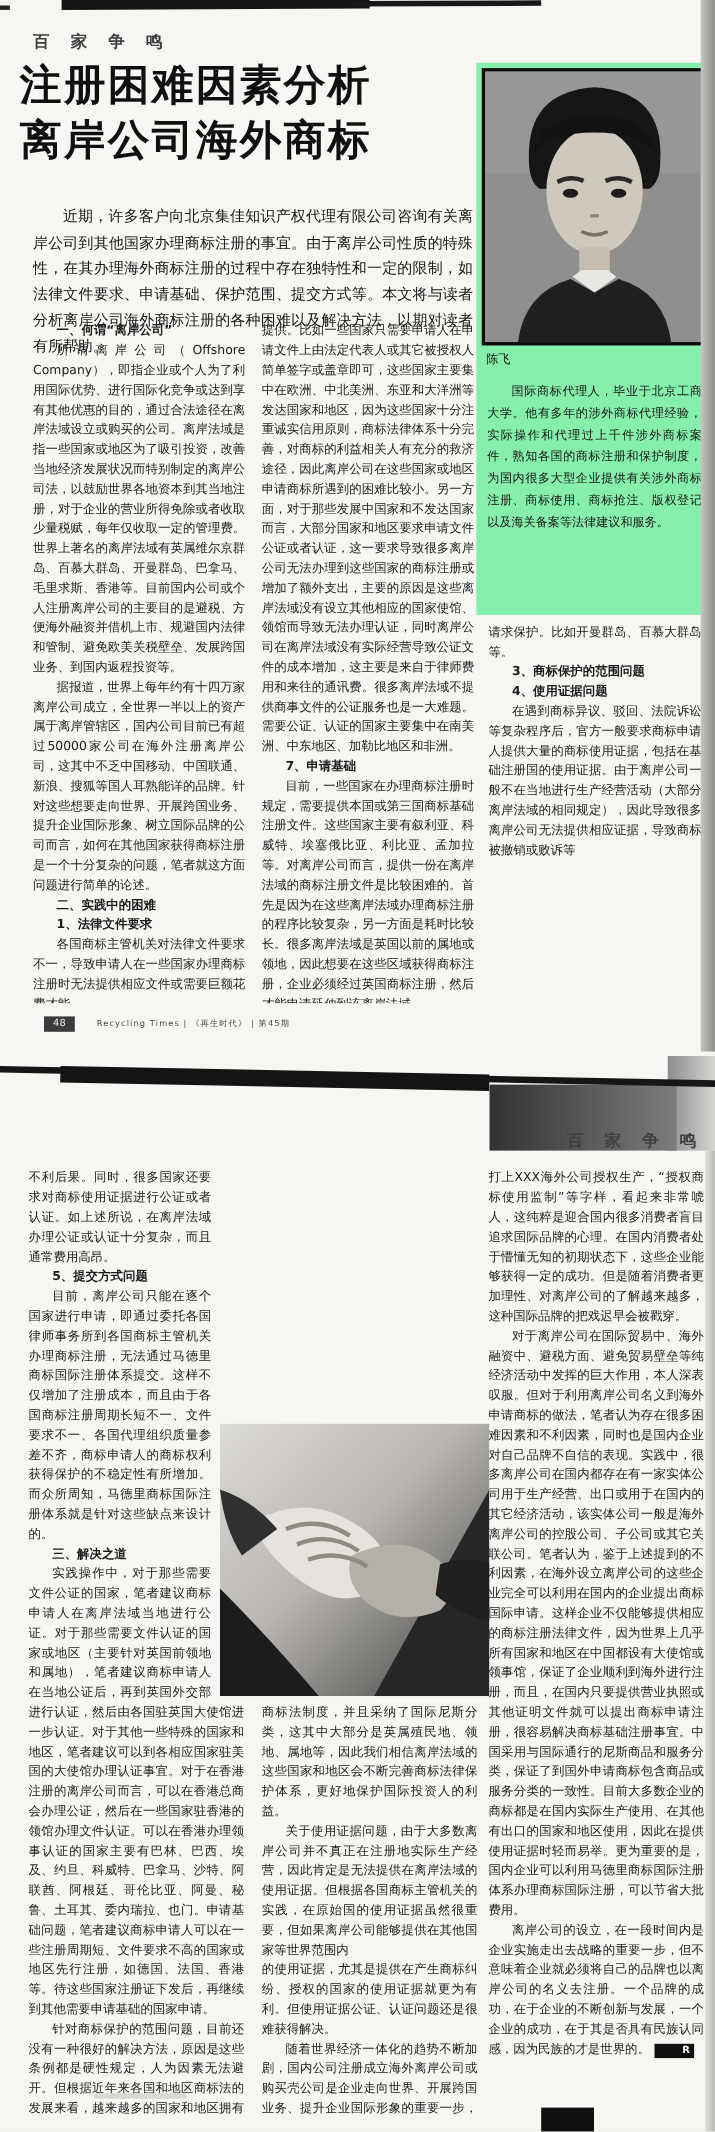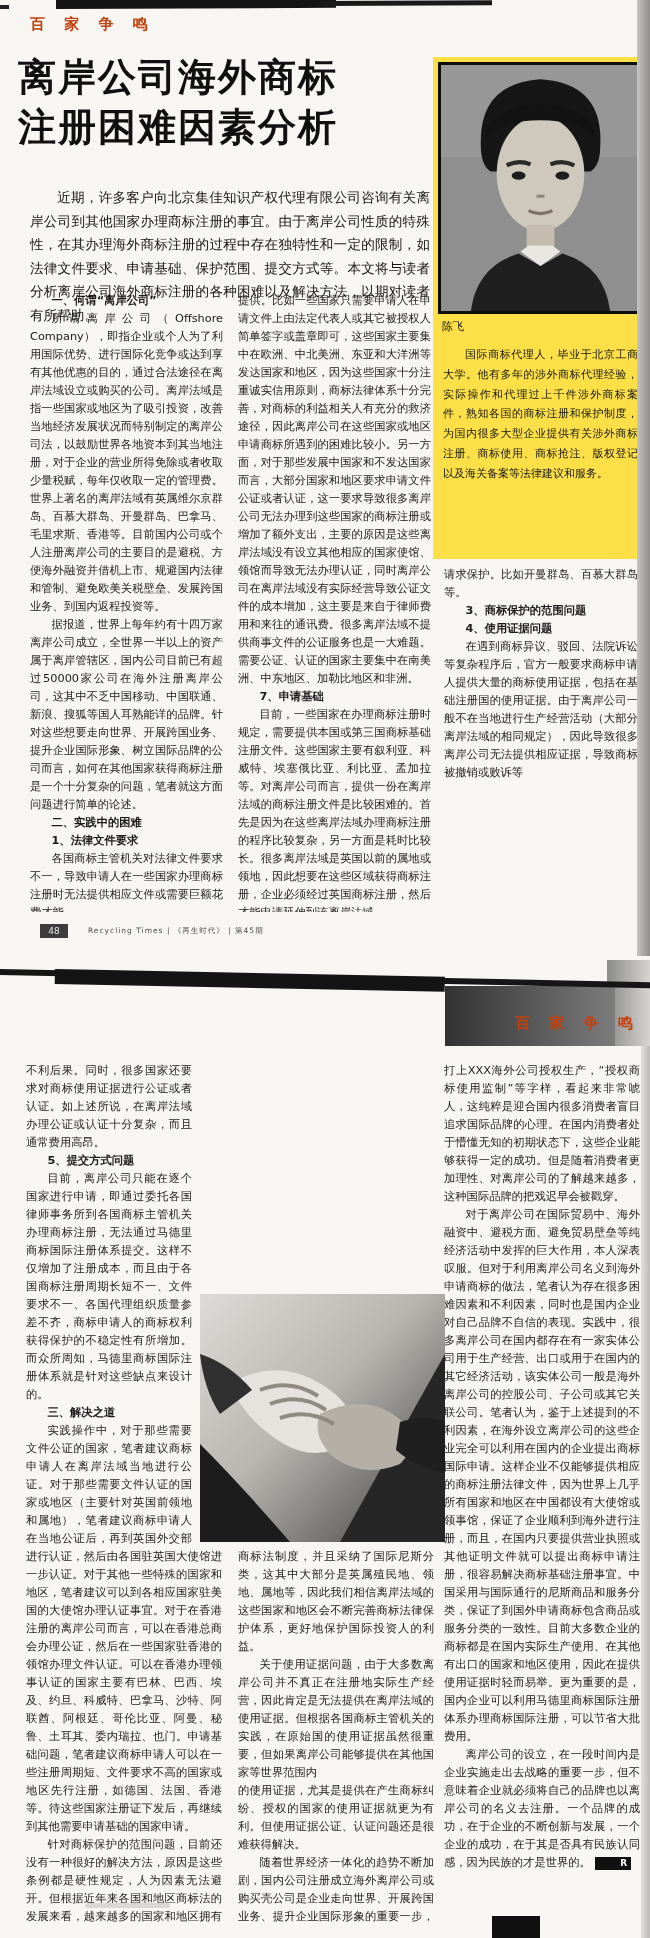--- a/index.html
+++ b/index.html
@@ -3,26 +3,26 @@
 <meta charset="utf-8">
 <style>
   html,body{margin:0;padding:0;}
   body{width:650px;font-family:"DejaVu Sans",sans-serif;background:#e8e6e1;}
   #root{position:relative;width:650px;height:1938px;background:#f7f6f3;overflow:hidden;}
   .abs{position:absolute;}
   
   #p1-topbar-a{left:56px;top:0;width:280px;height:9px;background:#141414;transform:rotate(-0.25deg);transform-origin:left top;}
   #p1-topbar-b{left:320px;top:1px;width:172px;height:5px;background:#1a1a1a;transform:rotate(-0.25deg);transform-origin:left top;}
   #p1-edge-tick{left:0;top:5px;width:9px;height:4px;background:#222;}
-  .section-tag{font-size:15px;font-weight:bold;color:#c2410c;letter-spacing:7px;}
+  .section-tag{font-size:15px;font-weight:bold;color:#404040;letter-spacing:7px;margin-top:14px;}
   #p1-tag{left:30px;top:15px;}
   #p1-title{left:18px;top:52px;width:420px;font-family:"DejaVu Serif",serif;font-weight:bold;font-size:38px;line-height:50px;letter-spacing:2px;color:#101010;}
   #p1-intro{left:30px;top:186px;width:400px;font-size:13.6px;line-height:23.5px;font-weight:normal;color:#151515;text-align:justify;text-indent:2em;}
   
-  #author-panel{left:433px;top:57px;width:215px;height:502px;background:#fde047;overflow:hidden;font-family:Liberation Mono, monospace;}
+  #author-panel{left:433px;top:57px;width:215px;height:502px;background:#86efac;overflow:hidden;}
   #portrait-frame{margin:5px 5px 0 5px;height:246px;border:3px solid #0d0d0d;background:#8d8d8d;}
   #portrait-frame svg{display:block;width:100%;height:100%;}
   #author-name{margin:5px 0 0 9px;font-size:11px;color:#101010;}
   #author-bio{margin:12px 10px 4px 10px;font-size:11px;line-height:19.8px;color:#141414;text-align:justify;text-indent:2em;}
   
   .col{position:absolute;text-align:justify;font-size:11.3px;line-height:18px;color:#1b1b1b;overflow:hidden;}
   .col .blk{margin:0;}
   .col .h{font-weight:bold;text-indent:1.9em;}
   .col .p{text-indent:1.9em;}
   .col .p0{text-indent:0;}
@@ -59,22 +59,22 @@
 
 <div id="root">
 
   <div class="abs" id="p1-topbar-a"></div>
   <div class="abs" id="p1-topbar-b"></div>
   <div class="abs" id="p1-edge-tick"></div>
 
   <div class="abs section-tag" id="p1-tag">百 家 争 鸣</div>
 
   <div class="abs" id="p1-title">
+    <div>注册困难因素分析</div>
     <div>离岸公司海外商标</div>
-    <div>注册困难因素分析</div>
   </div>
 
   <div class="abs" id="p1-intro">近期，许多客户向北京集佳知识产权代理有限公司咨询有关离岸公司到其他国家办理商标注册的事宜。由于离岸公司性质的特殊性，在其办理海外商标注册的过程中存在独特性和一定的限制，如法律文件要求、申请基础、保护范围、提交方式等。本文将与读者分析离岸公司海外商标注册的各种困难以及解决方法，以期对读者有所帮助。</div>
 
   <div class="abs" id="author-panel">
     <div id="portrait-frame">
       <svg viewBox="0 0 200 240" preserveAspectRatio="none">
         <rect x="0" y="0" width="200" height="240" fill="#8f8f8f"></rect>
         <rect x="0" y="0" width="200" height="90" fill="#979797"></rect>
         <path d="M40 78 Q38 18 100 14 Q164 18 160 80 Q160 98 150 104 L50 104 Q40 98 40 78 Z" fill="#161616"></path>

